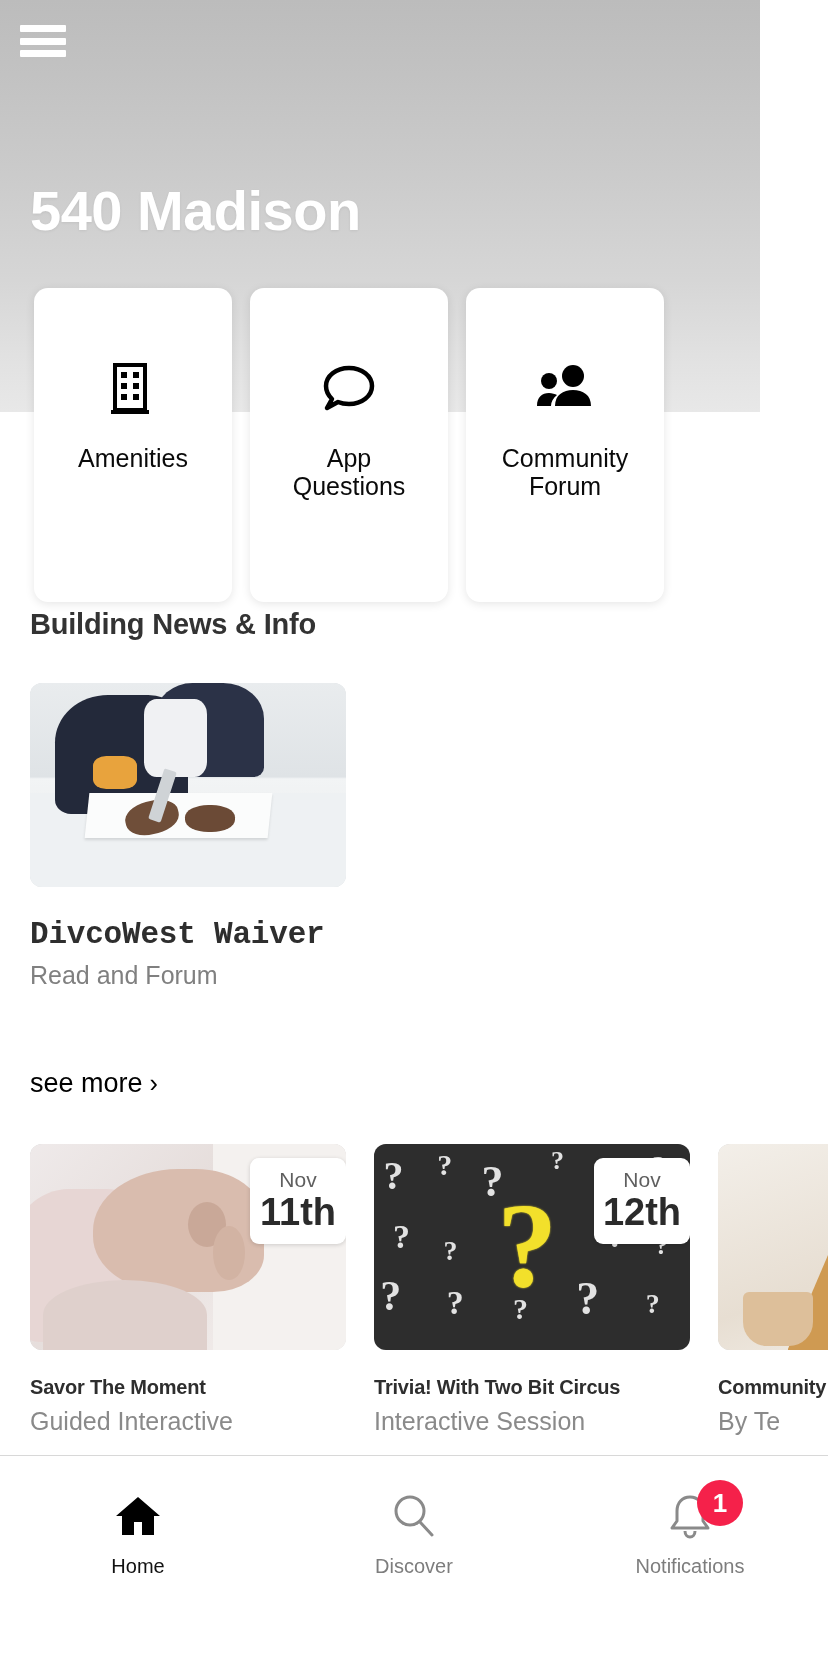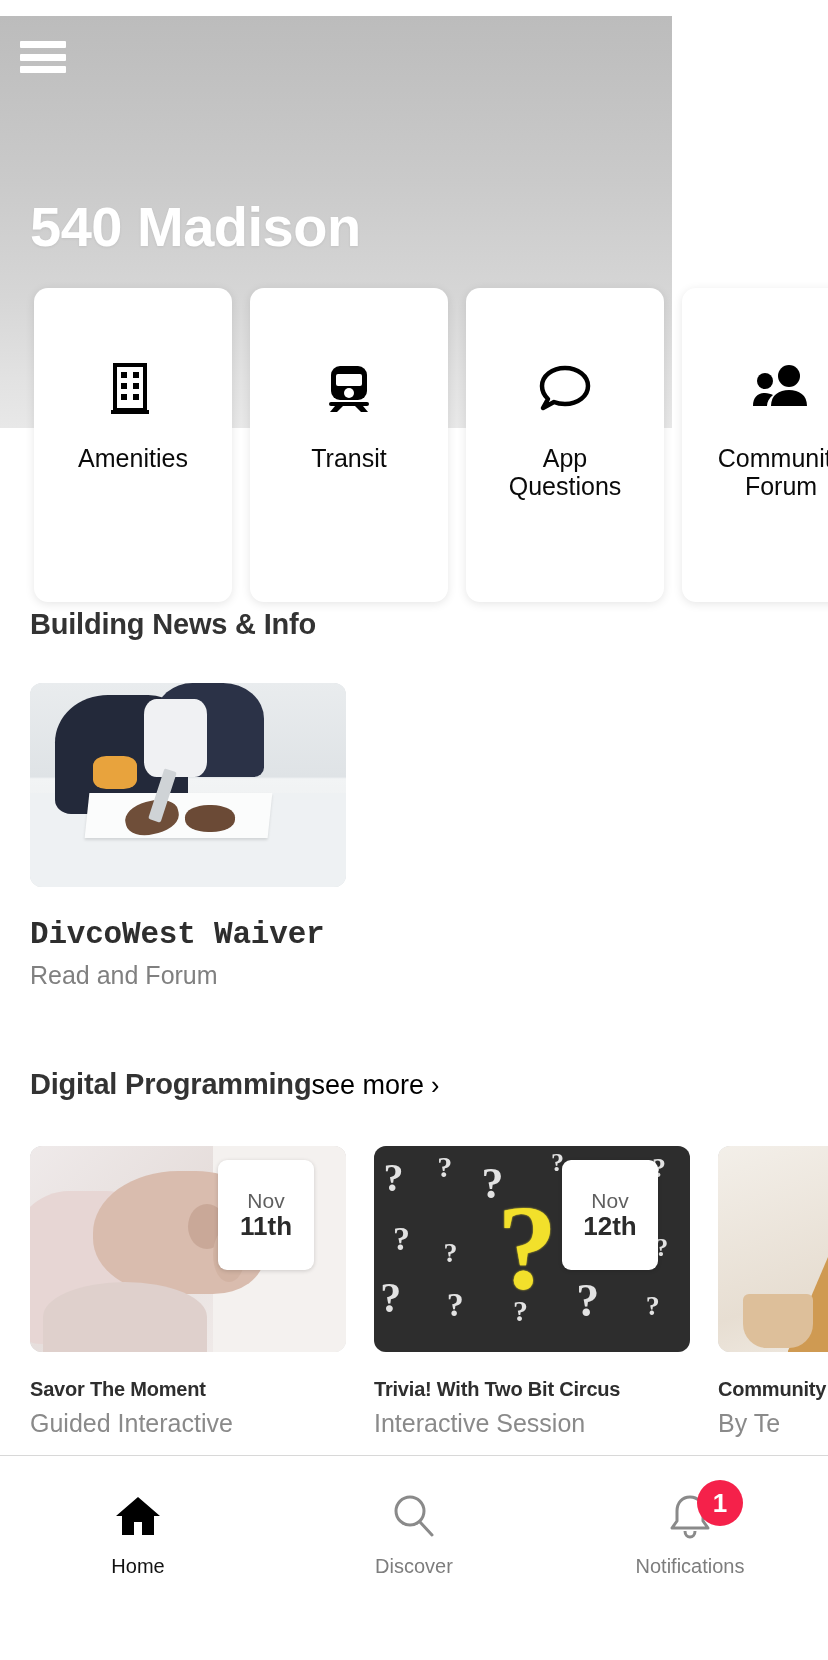--- a/index.html
+++ b/index.html
@@ -6,21 +6,21 @@
   html, body {
     width:828px; height:1660px;
     font-family:"Liberation Sans", sans-serif;
     background:#ffffff;
     overflow:hidden;
   }
   #app { position:relative; width:828px; height:1660px; background:#fff; overflow:hidden; }
 
   
   .header {
-    position:absolute; top:16px; left:0; width:672px; height:412px;
+    position:absolute; top:0; left:0; width:760px; height:412px;
     background:linear-gradient(180deg,#bcbcbc 0%, #c2c2c2 18%, #cacaca 40%, #d6d6d6 68%, #e2e2e2 88%, #e8e8e8 100%);
     overflow:hidden;
   }
   .hamburger {
     position:absolute; left:20px; top:22px; width:46px; height:38px;
     display:flex; flex-direction:column; justify-content:space-between;
     padding:3px 0; cursor:pointer;
   }
   .hamburger span { display:block; height:7px; width:46px; background:#fff; border-radius:1px; }
   .building-title {
@@ -67,27 +67,27 @@
   .news-sub { margin-top:9px; font-size:25px; color:#808080; }
 
   #prog-section { position:absolute; top:1068px; left:0; width:828px; }
   .prog-row { display:flex; gap:28px; padding-left:30px; margin-top:45px; }
   .prog-card { flex:0 0 316px; width:316px; cursor:pointer; }
   .prog-thumb {
     width:316px; height:206px; border-radius:12px; position:relative; overflow:hidden;
     background:#cfcfcf;
   }
   .date-badge {
-    position:absolute; right:32px; top:14px; width:96px; height:110px;
+    position:absolute; right:0; top:14px; width:96px; height:86px;
     background:#ffffff; border-radius:9px;
     display:flex; flex-direction:column; align-items:center; justify-content:center;
     box-shadow:0 1px 4px rgba(0,0,0,0.16);
   }
   .date-badge .m { font-size:21px; color:#5f5f5f; line-height:1.1; }
-  .date-badge .d { font-size:26px; font-weight:bold; color:#2b2b2b; line-height:1.15; }
+  .date-badge .d { font-size:38px; font-weight:bold; color:#2b2b2b; line-height:1.15; }
   .prog-title { margin-top:26px; font-size:20px; font-weight:bold; color:#2e2e2e; line-height:1.12; letter-spacing:-0.2px; }
   .prog-sub { margin-top:9px; font-size:25px; color:#8a8a8a; }
 
   
   .bottom-nav {
     position:absolute; left:0; bottom:0; width:828px; height:205px;
     background:#ffffff; border-top:1px solid #d8d8d8;
     display:flex; align-items:flex-start; padding-top:34px;
   }
   .nav-item { flex:1; display:flex; flex-direction:column; align-items:center; cursor:pointer; position:relative; }
@@ -156,33 +156,20 @@
           <rect x="12" y="21" width="6" height="6" fill="#000"></rect>
           <rect x="24" y="21" width="6" height="6" fill="#000"></rect>
           <rect x="12" y="32" width="6" height="6" fill="#000"></rect>
           <rect x="24" y="32" width="6" height="6" fill="#000"></rect>
           <rect x="2" y="48" width="38" height="4" fill="#000"></rect>
         </svg>
       </div>
       <div class="quick-label">Amenities</div>
     </div>
 
-    <div class="quick-card">
-      <div class="quick-icon">
-        <svg width="52" height="54" viewBox="0 0 52 54">
-          <rect x="8" y="4" width="36" height="34" rx="9" fill="#000"></rect>
-          <rect x="13" y="12" width="26" height="12" rx="2" fill="#fff"></rect>
-          <circle cx="26" cy="31" r="5" fill="#fff"></circle>
-          <rect x="6" y="40" width="40" height="4" rx="2" fill="#000"></rect>
-          <polygon points="12,44 20,44 14,50 7,50" fill="#000"></polygon>
-          <polygon points="32,44 40,44 45,50 38,50" fill="#000"></polygon>
-        </svg>
-      </div>
-      <div class="quick-label">Transit</div>
-    </div>
 
     <div class="quick-card">
       <div class="quick-icon">
         <svg width="58" height="52" viewBox="0 0 58 52">
           <path d="M29 5 C42 5 52 13 52 23 C52 33 42 41 29 41 C25 41 21 40.3 18 39 L7 45 L12 36 C8.5 32.6 6 28.2 6 23 C6 13 16 5 29 5 Z" fill="none" stroke="#000" stroke-width="4.5" stroke-linejoin="round"></path>
         </svg>
       </div>
       <div class="quick-label">
         <span>App</span><br>
         <span>Questions</span>
@@ -224,21 +211,20 @@
           <div class="pen"></div>
         </div>
       </div>
       <div class="news-title">DivcoWest Waiver</div>
       <div class="news-sub">Read and Forum</div>
     </div>
   </div>
 
   <div id="prog-section">
     <div class="section-head">
-      <div class="section-title">Digital Programming</div>
       <div class="see-more">
         <span>see more</span>
         <span class="chev">›</span>
       </div>
     </div>
 
     <div class="prog-row">
 
       <div class="prog-card">
         <div class="prog-thumb">

